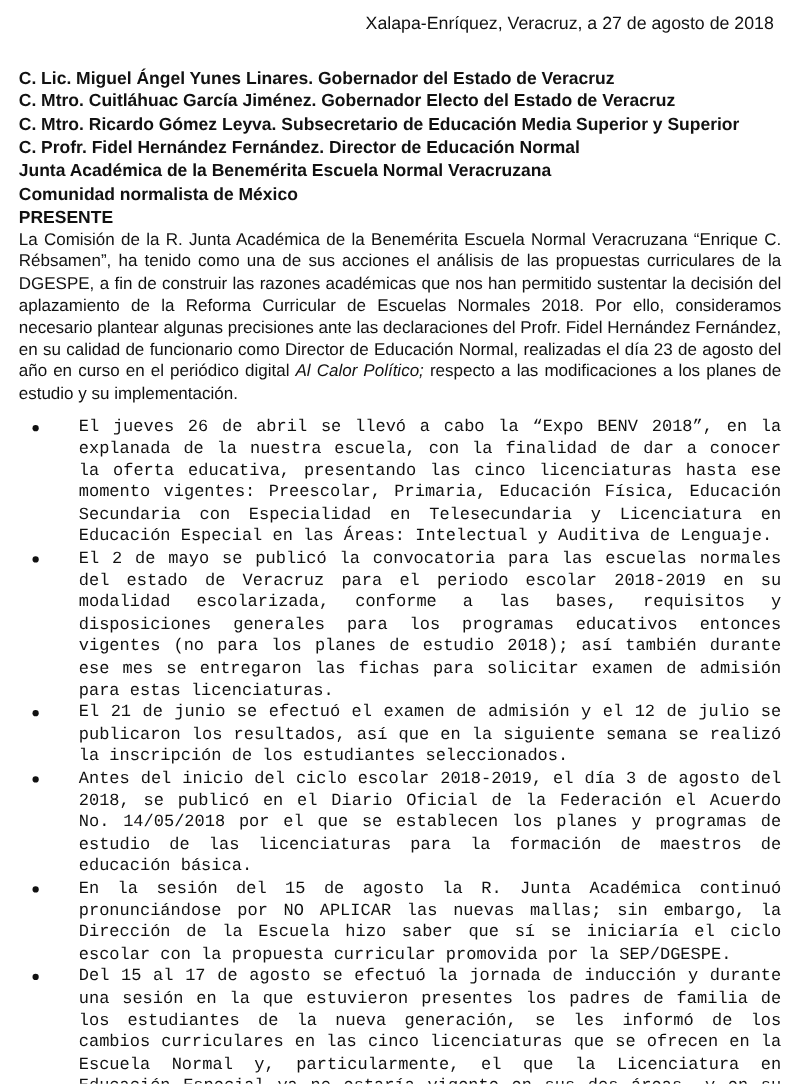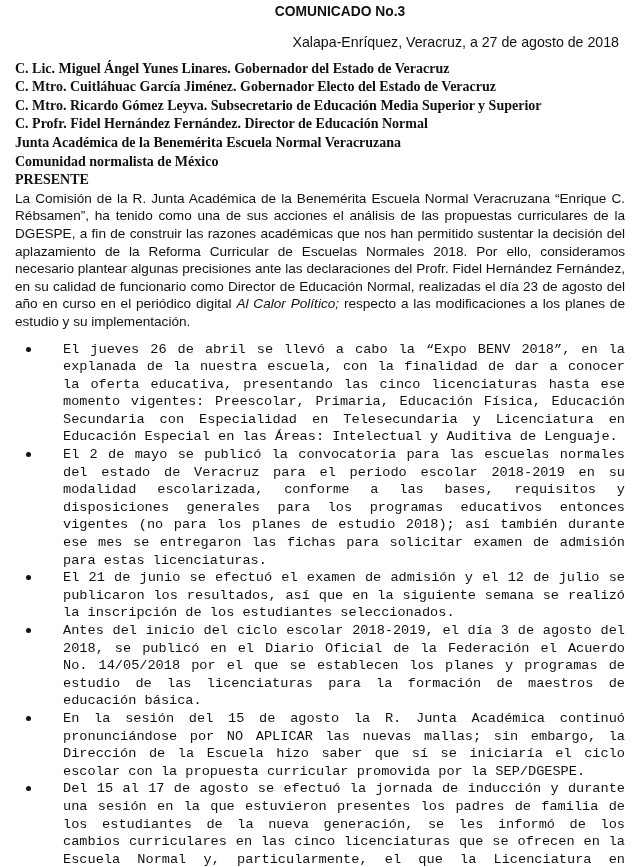--- a/index.html
+++ b/index.html
@@ -12,38 +12,37 @@
   }
   .page { position: relative; padding: 0 15px 0 15px; }
   .title {
     text-align: center; font-weight: bold; font-size: 13.8px;
     padding-top: 3px; height: 20px; margin-left: 40px;
   }
   .dateline {
     text-align: right; font-weight: normal; font-size: 14.2px;
     margin-top: 11px; padding-right: 6px;
   }
-  .recipients { margin-top: 8px; font-weight: bold; font-size: 14px; line-height: 18.6px; font-family: Liberation Serif, serif; }
+  .recipients { margin-top: 24px; font-weight: bold; font-size: 14px; line-height: 18.6px; }
   .recipients div { white-space: nowrap; }
   p { margin: 0; text-align: justify; }
   .intro { }
   .lead { margin-top: 11px; }
   ul.facts { list-style: none; margin: 10px 0 0 0; padding: 0 0 0 48px; font-family: Liberation Mono, monospace; }
   ul.facts li { position: relative; text-align: justify; }
   ul.facts li::before {
     content: ""; position: absolute; left: -37px; top: 6px;
     width: 5px; height: 5px; border-radius: 50%; background: #111;
   }
   em { font-style: italic; }
 </style>
 </head>
 <body>
 
 <div class="page">
-  <div class="title">COMUNICADO No.3</div>
   <div class="dateline">Xalapa-Enríquez, Veracruz, a 27 de agosto de 2018</div>
 
   <div class="recipients">
     <div>C. Lic. Miguel Ángel Yunes Linares. Gobernador del Estado de Veracruz</div>
     <div>C. Mtro. Cuitláhuac García Jiménez. Gobernador Electo del Estado de Veracruz</div>
     <div>C. Mtro. Ricardo Gómez Leyva. Subsecretario de Educación Media Superior y Superior</div>
     <div>C. Profr. Fidel Hernández Fernández. Director de Educación Normal</div>
     <div>Junta Académica de la Benemérita Escuela Normal Veracruzana</div>
     <div>Comunidad normalista de México</div>
     <div>PRESENTE</div>

